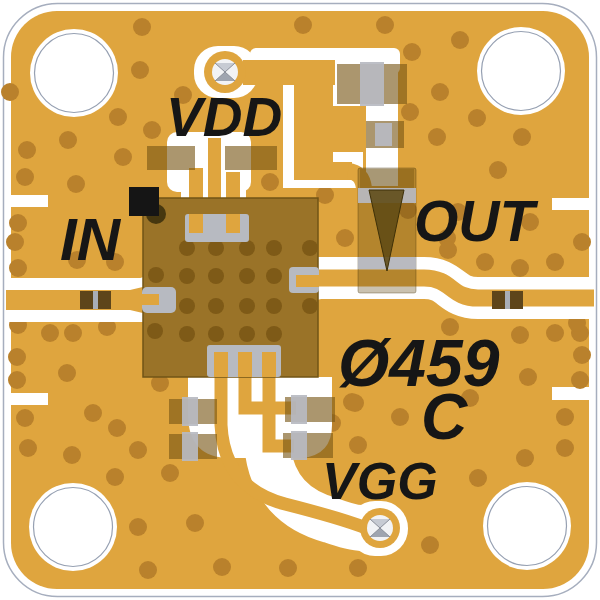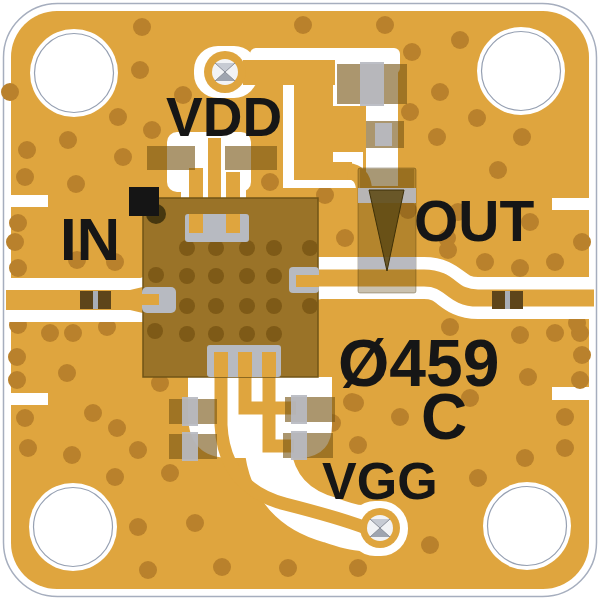--- a/index.html
+++ b/index.html
@@ -1,16 +1,16 @@
 <!DOCTYPE html>
 <html style="--board: #DFA53E; --via: #B9812C; --die: #9A7328; --die_via: #7E5A17; --die_edge: #715416; --die_corner_via: #46370F; --pad_gray: #B7BAC1; --component_brown: #785515; --resistor: #5E451A; --res_gap: #A9AEB7; --trace: #FFFFFF; --silkscreen: #161616; --outline: #A6AEBE; --hole_ring: #96A0B2;"><head>
 <meta charset="utf-8">
 <style>
   html,body{margin:0;padding:0;background:#fff;}
-  .stage{width:600px;height:600px;position:relative;font-family:"Liberation Sans",sans-serif;}
+  .stage{width:600px;height:600px;position:relative;font-family:"Liberation Sans",sans-serif;font-style:italic;}
   svg{display:block;}
   .bg{fill:#ffffff;}
   .gold{fill:var(--board);}
   .goldline{stroke:var(--board);fill:none;}
   .white{fill:#ffffff;}
   .whiteline{stroke:#ffffff;fill:none;}
   .outline{fill:none;stroke:var(--outline);stroke-width:1.5;}
   .holering{fill:none;stroke:var(--hole_ring);stroke-width:1.2;}
   .via{fill:var(--via);}
   .chip-via{fill:var(--die_via);}

